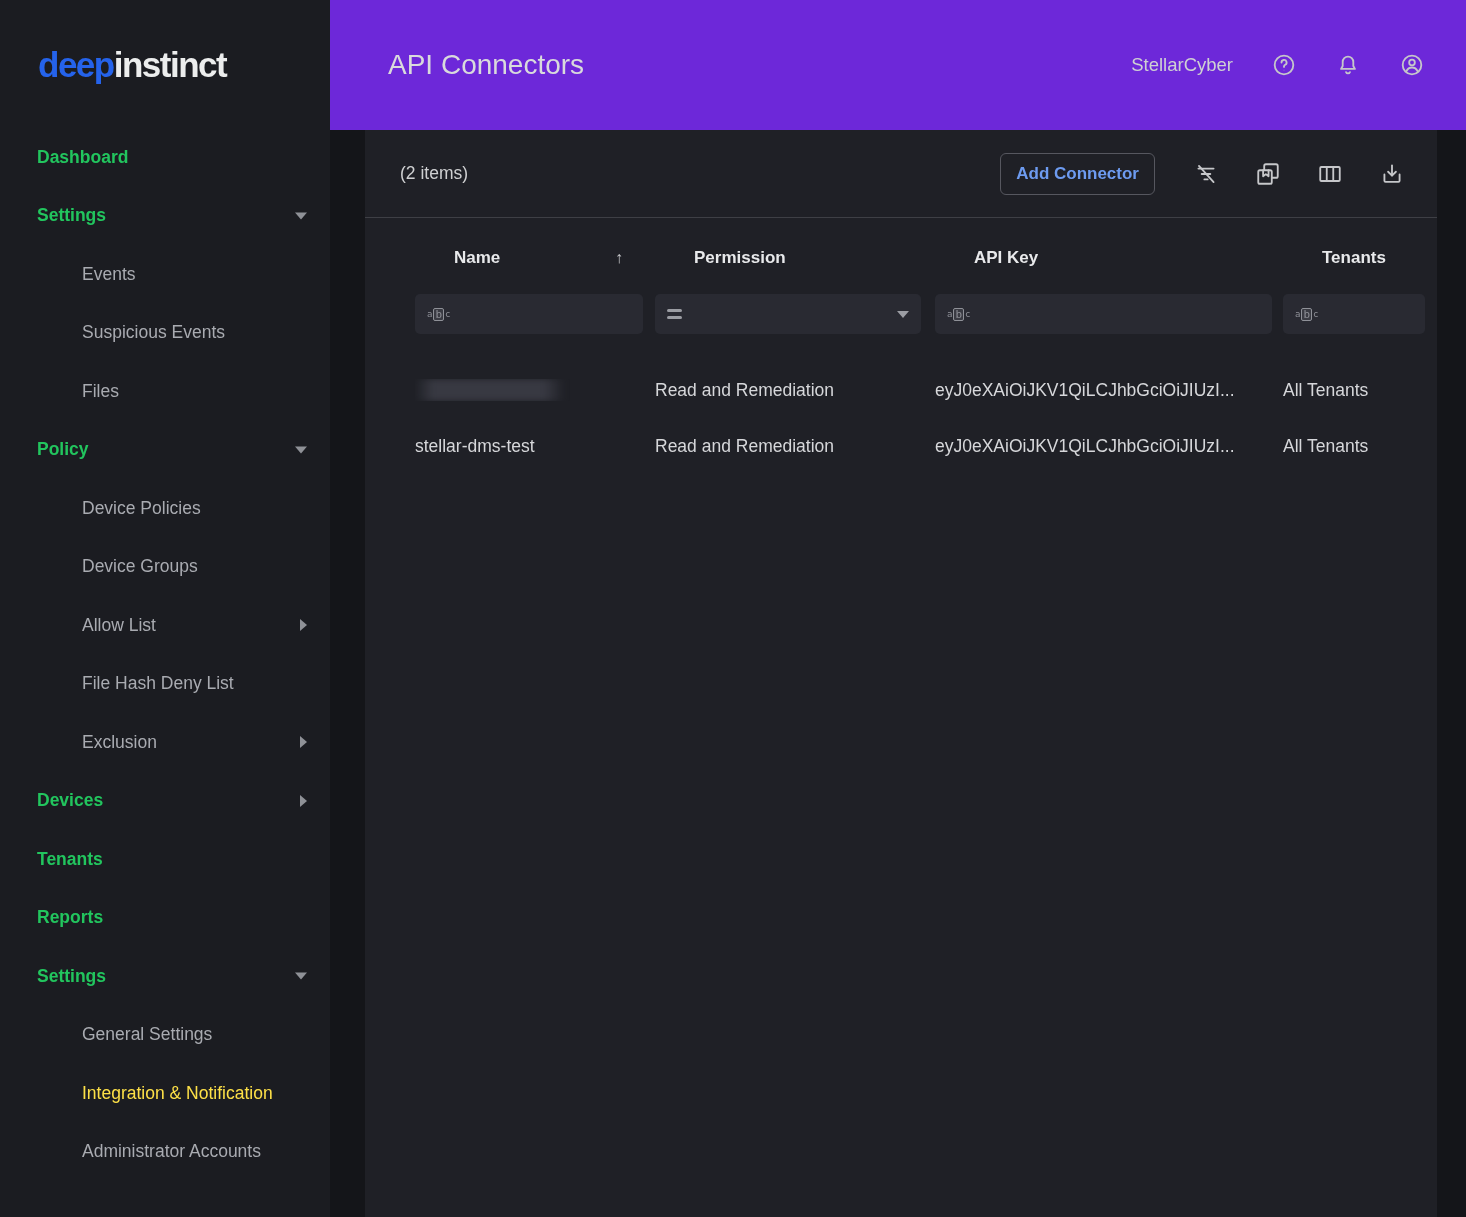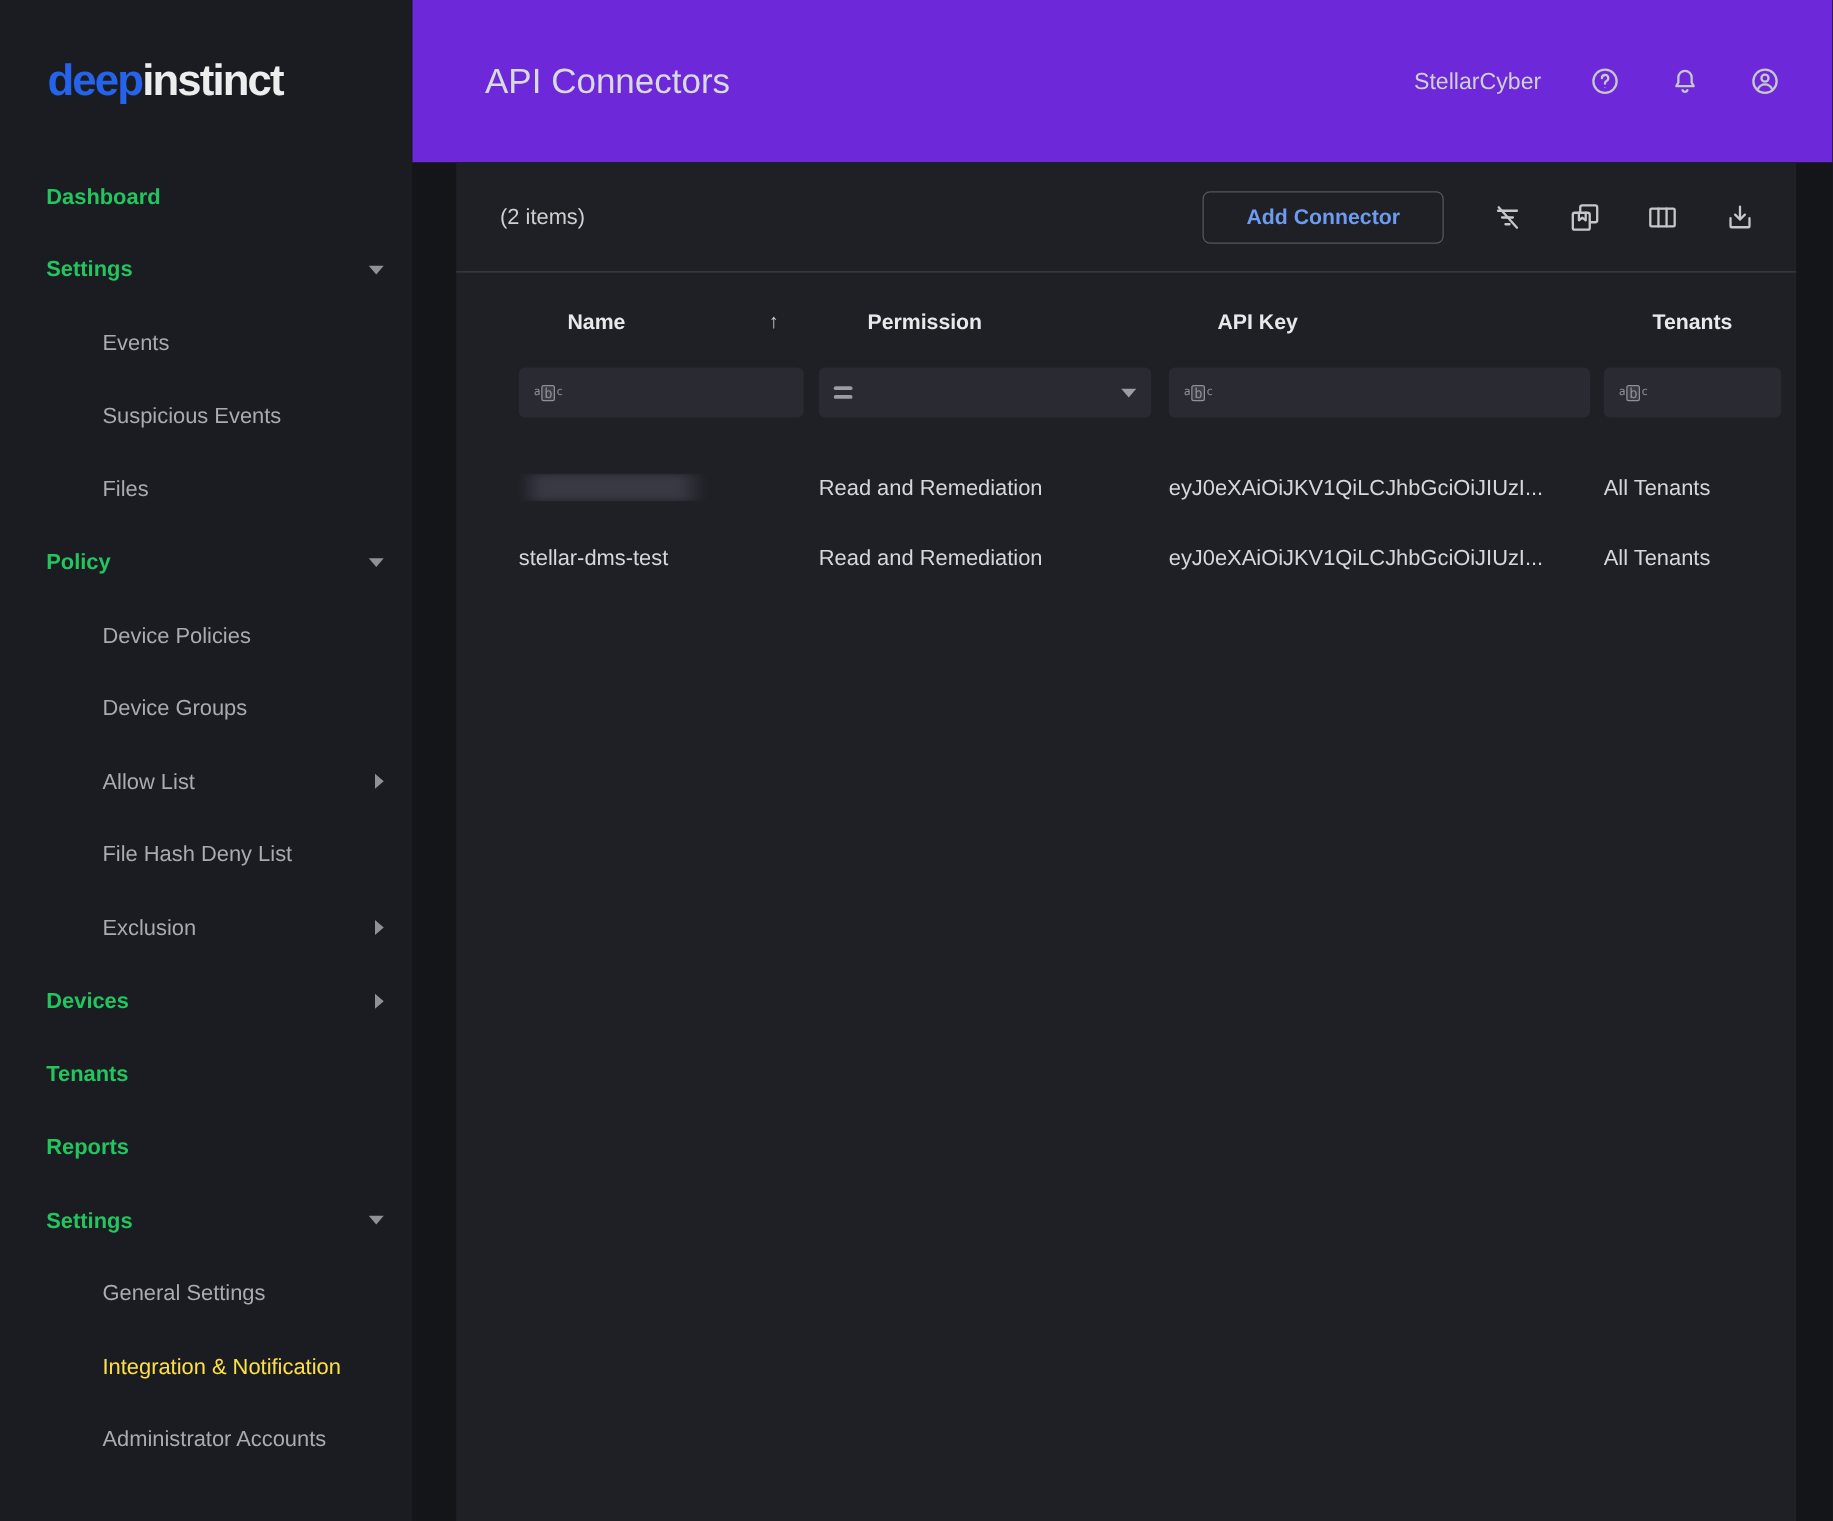--- a/index.html
+++ b/index.html
@@ -52,21 +52,21 @@
 
   
   .toolbar {
     height: 88px; display: flex; align-items: center;
     padding: 0 32px 0 35px; border-bottom: 1px solid #3e3f45;
   }
   .items-count { color: #cfd0d2; font-size: 17.5px; }
   .toolbar-right { margin-left: auto; display: flex; align-items: center; gap: 36px; }
   .add-btn {
     background: transparent; border: 1px solid #56575f; border-radius: 6px;
-    color: #6d9bf0; font-size: 17px; font-weight: 600; padding: 10px 34px;
+    color: #6d9bf0; font-size: 17px; font-weight: 600; padding: 10px 15px;
     font-family: inherit; cursor: pointer; margin-right: 2px;
   }
   .tool-icon { width: 26px; height: 26px; cursor: pointer; }
   .tool-icon svg { width: 26px; height: 26px; stroke: #c6c7ca; fill: none; stroke-width: 1.7; stroke-linecap: round; stroke-linejoin: round; }
 
   
   .grid { padding: 14px 12px 0 50px; }
   .grid-row { display: grid; grid-template-columns: 240px 280px 348px 1fr; align-items: center; }
   .header-row { height: 52px; }
   .th { font-size: 17px; font-weight: 700; color: #e8e9eb; display: flex; align-items: center; cursor: pointer; margin-left: 39px; }

